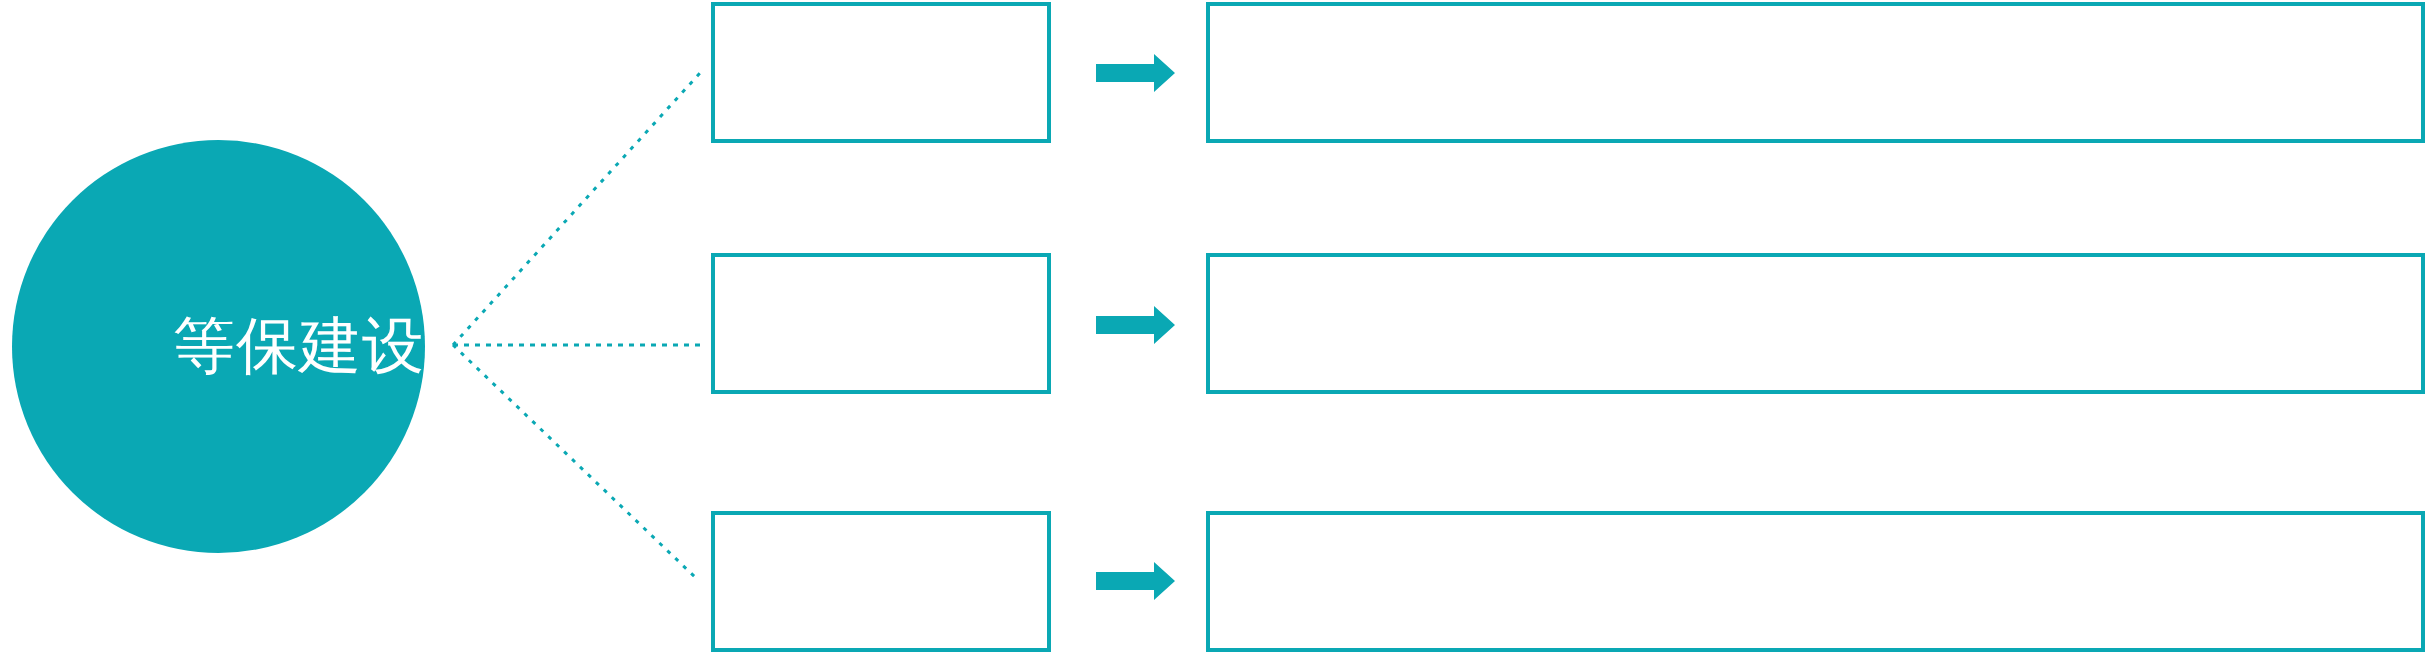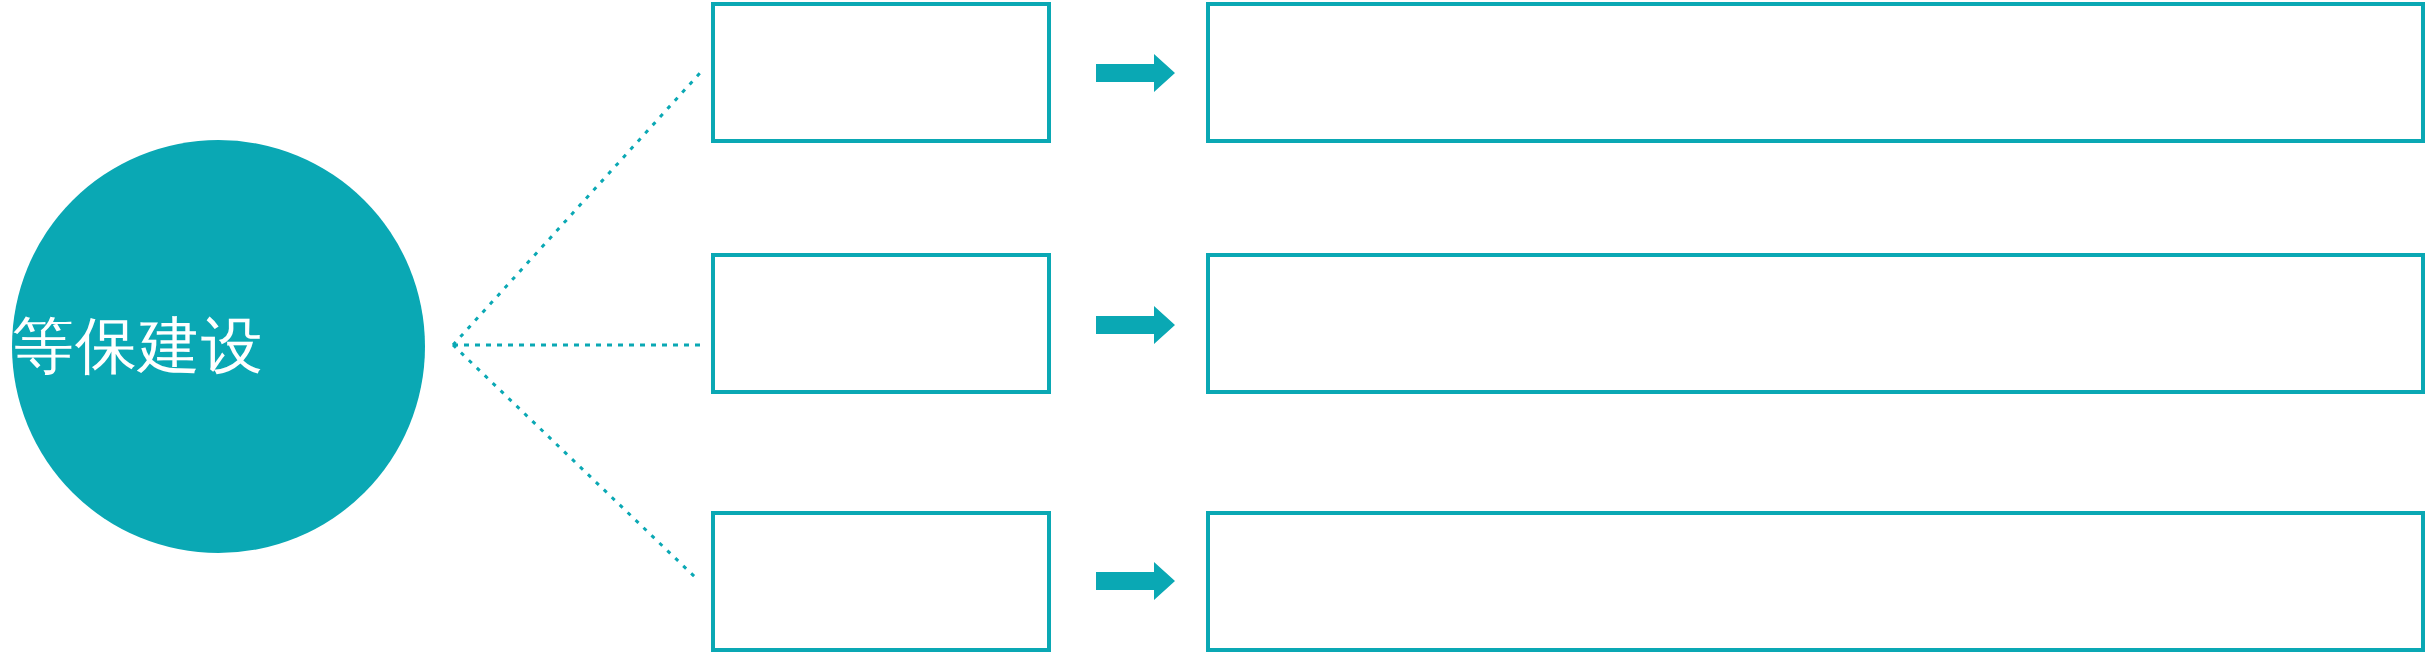--- a/index.html
+++ b/index.html
@@ -15,21 +15,21 @@
   .root-circle {
     position: absolute;
     left: 12px;
     top: 140px;
     width: 413px;
     height: 413px;
     border-radius: 50%;
     background: var(--accent);
     display: flex;
     flex-direction: column;
-    align-items: flex-start;
+    align-items: flex-end;
     justify-content: center;
     text-align: center;
     color: var(--text-on-accent);
     font-size: 62px;
     font-weight: 300;
     line-height: 1.42;
     letter-spacing: 1px;
   }
   .connector-svg {
     position: absolute;

